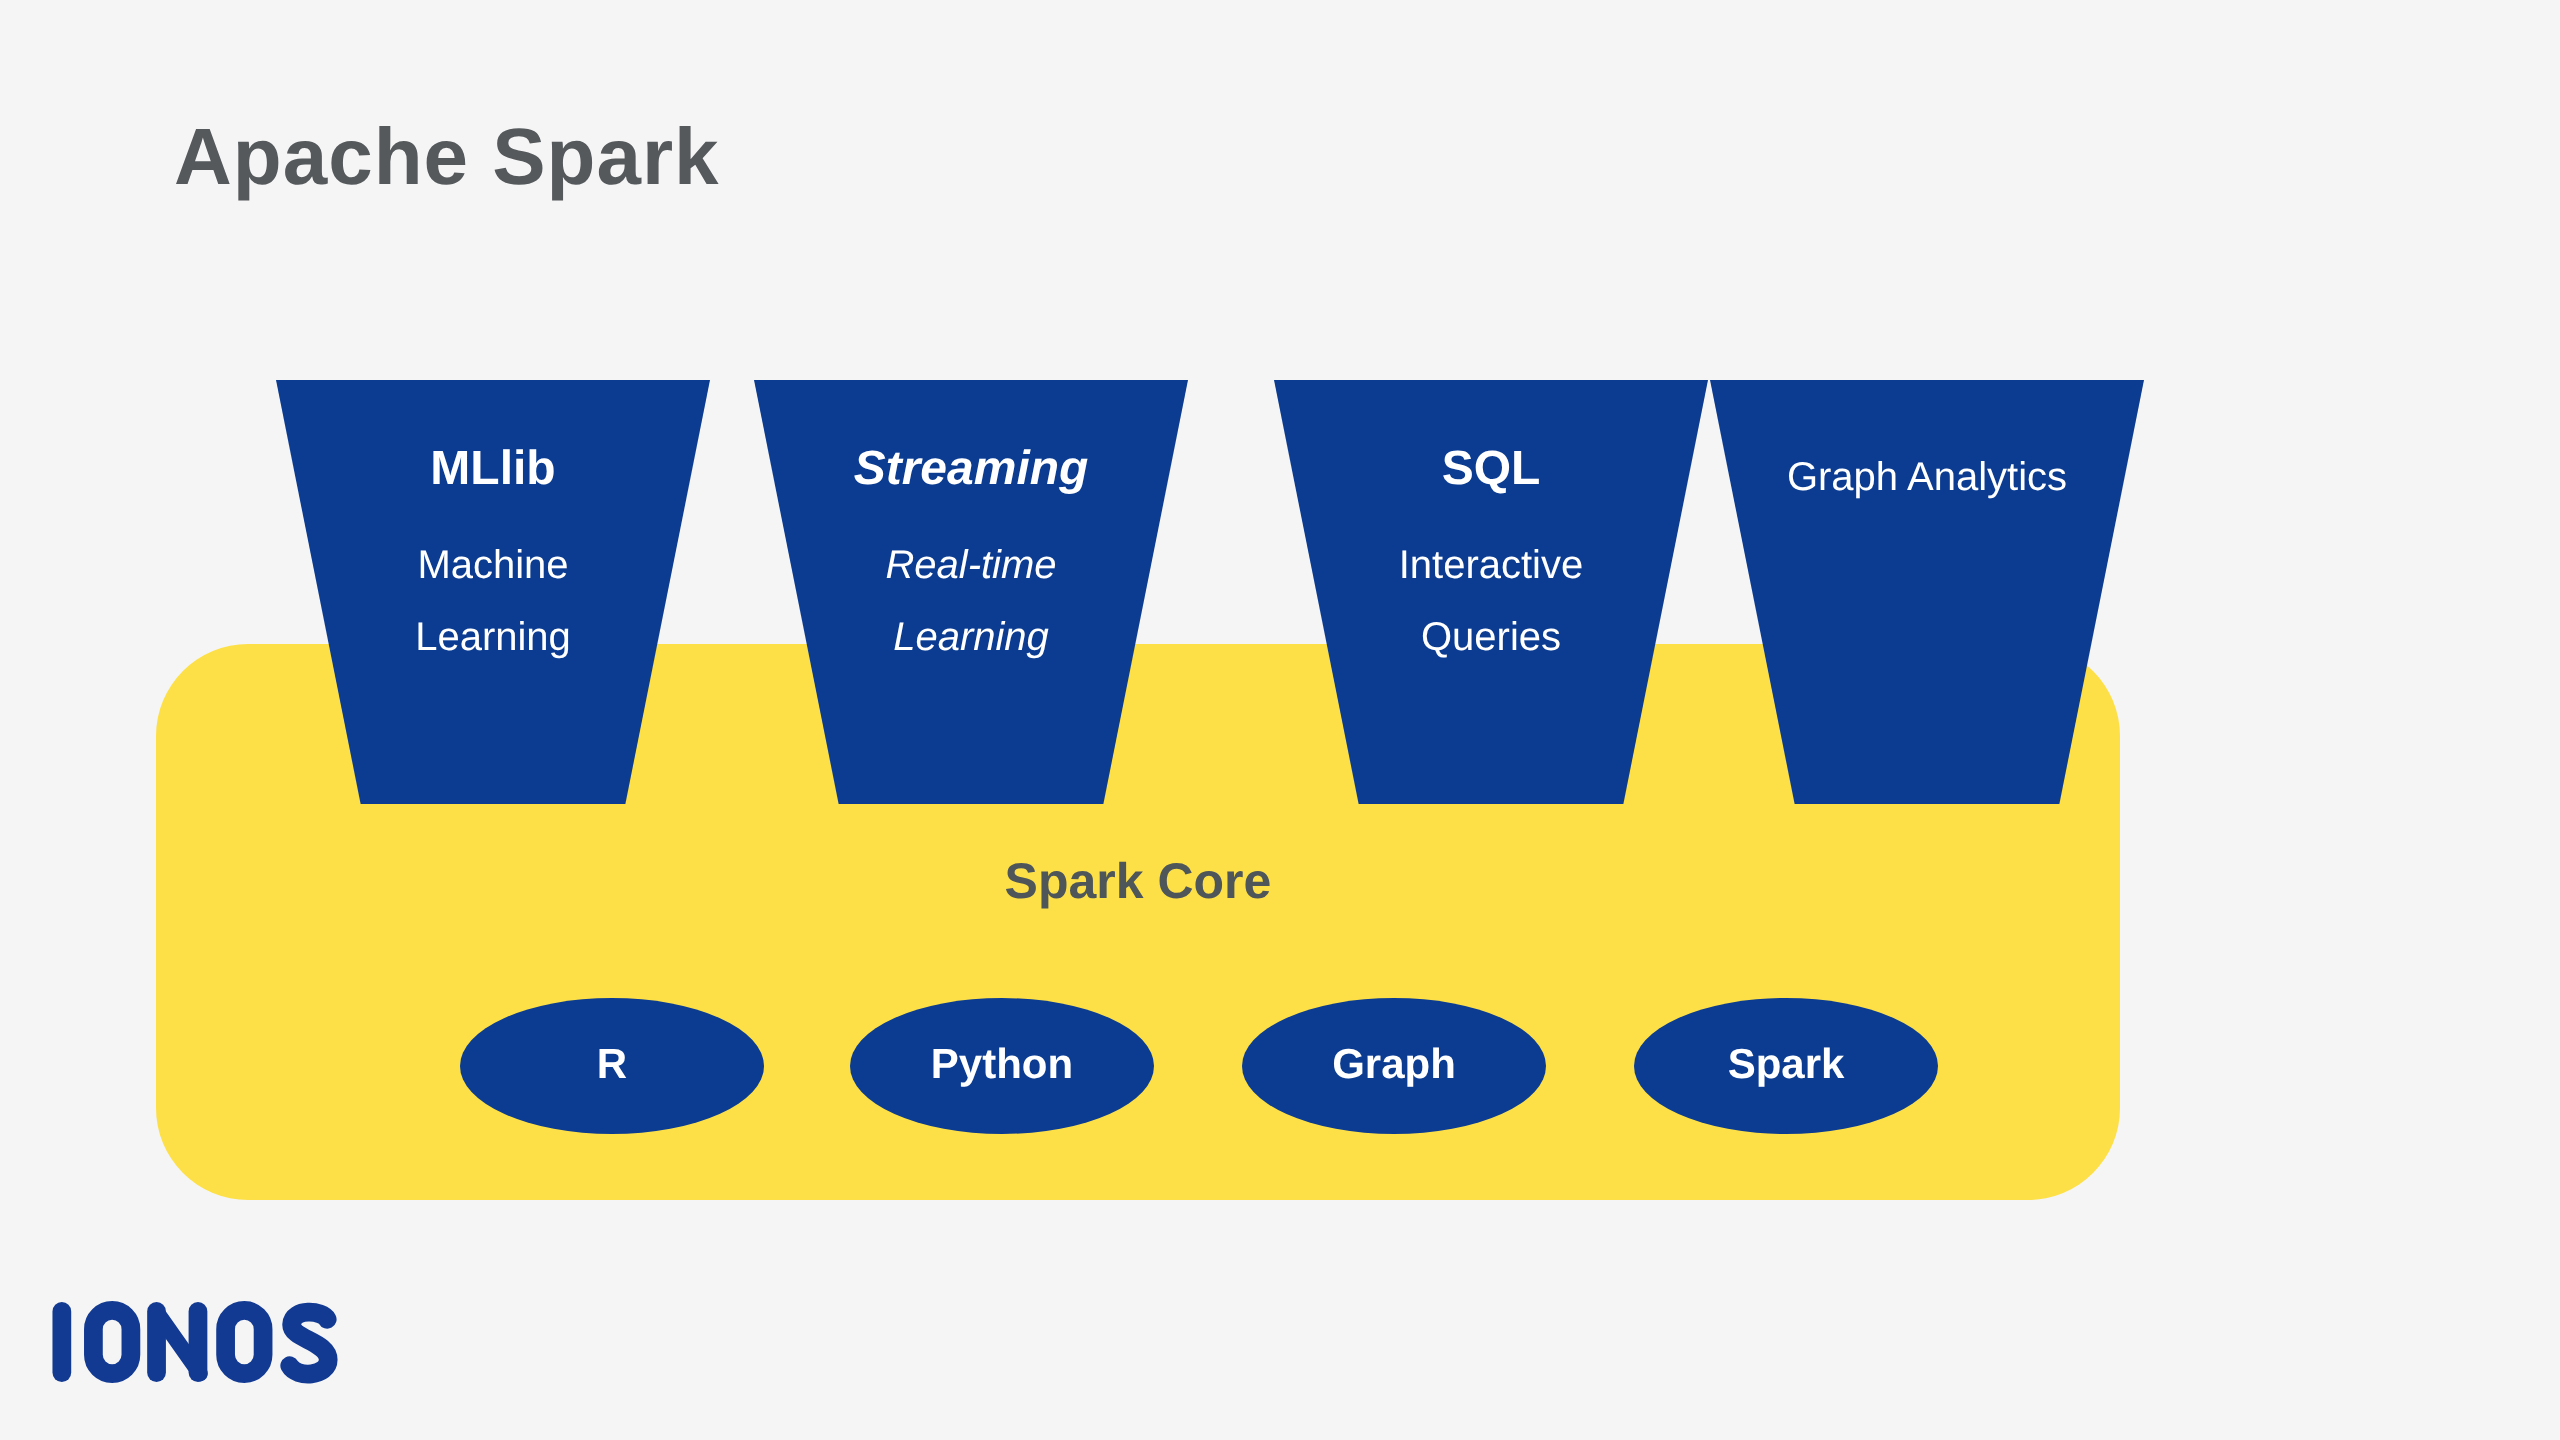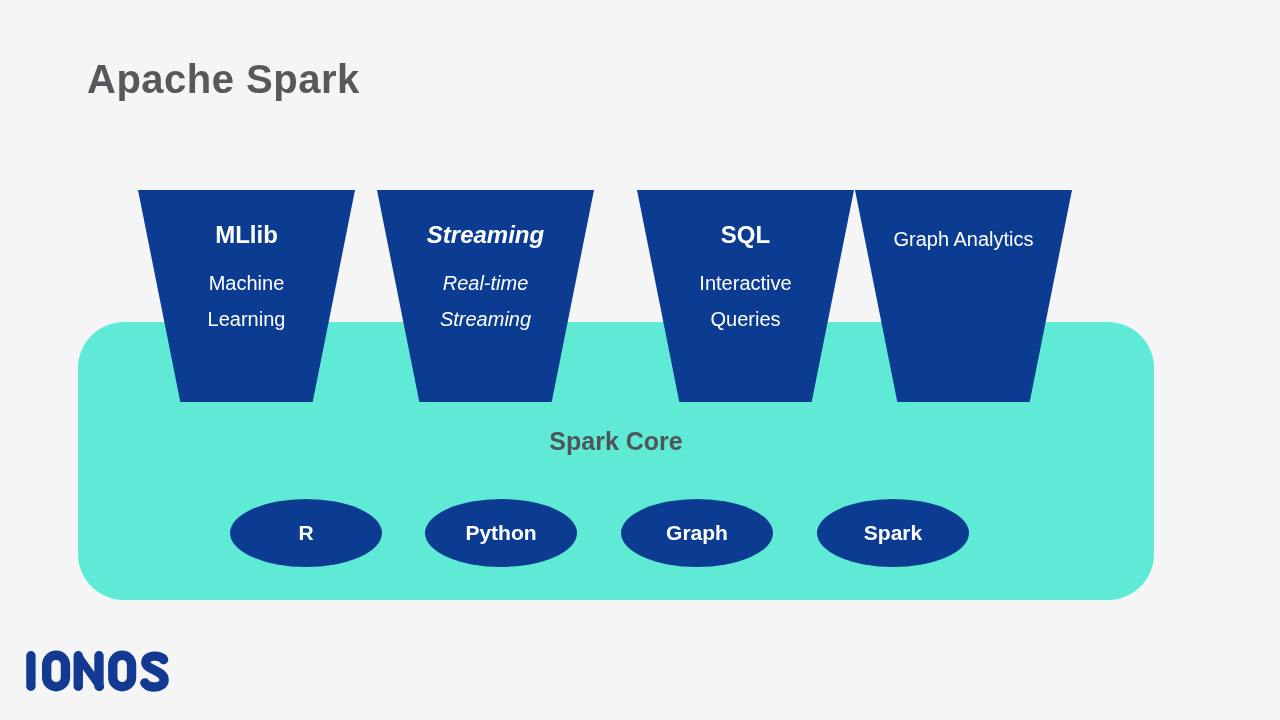--- a/index.html
+++ b/index.html
@@ -19,23 +19,23 @@
     font-weight: bold;
     color: #55595c;
     letter-spacing: 0.5px;
     margin: 0;
   }
   
   .core-box {
     position: absolute;
     left: 78px;
     top: 322px;
-    width: 1076px;
+    width: 982px;
     height: 278px;
-    background: #5eead4;
+    background: #fde047;
     border-radius: 46px;
     z-index: 1;
   }
   .core-label {
     position: absolute;
     left: 0;
     top: 105px;
     width: 100%;
     text-align: center;
     font-size: 25px;
@@ -126,21 +126,21 @@
     <div class="trap-text">
       <div class="trap-title">MLlib</div>
       <div class="trap-desc">Machine Learning</div>
     </div>
   </div>
 
   <div class="trap trap-streaming">
     <div class="trap-shape"></div>
     <div class="trap-text">
       <div class="trap-title">Streaming</div>
-      <div class="trap-desc">Real-time Streaming</div>
+      <div class="trap-desc">Real-time Learning</div>
     </div>
   </div>
 
   <div class="trap trap-sql">
     <div class="trap-shape"></div>
     <div class="trap-text">
       <div class="trap-title">SQL</div>
       <div class="trap-desc">Interactive Queries</div>
     </div>
   </div>

